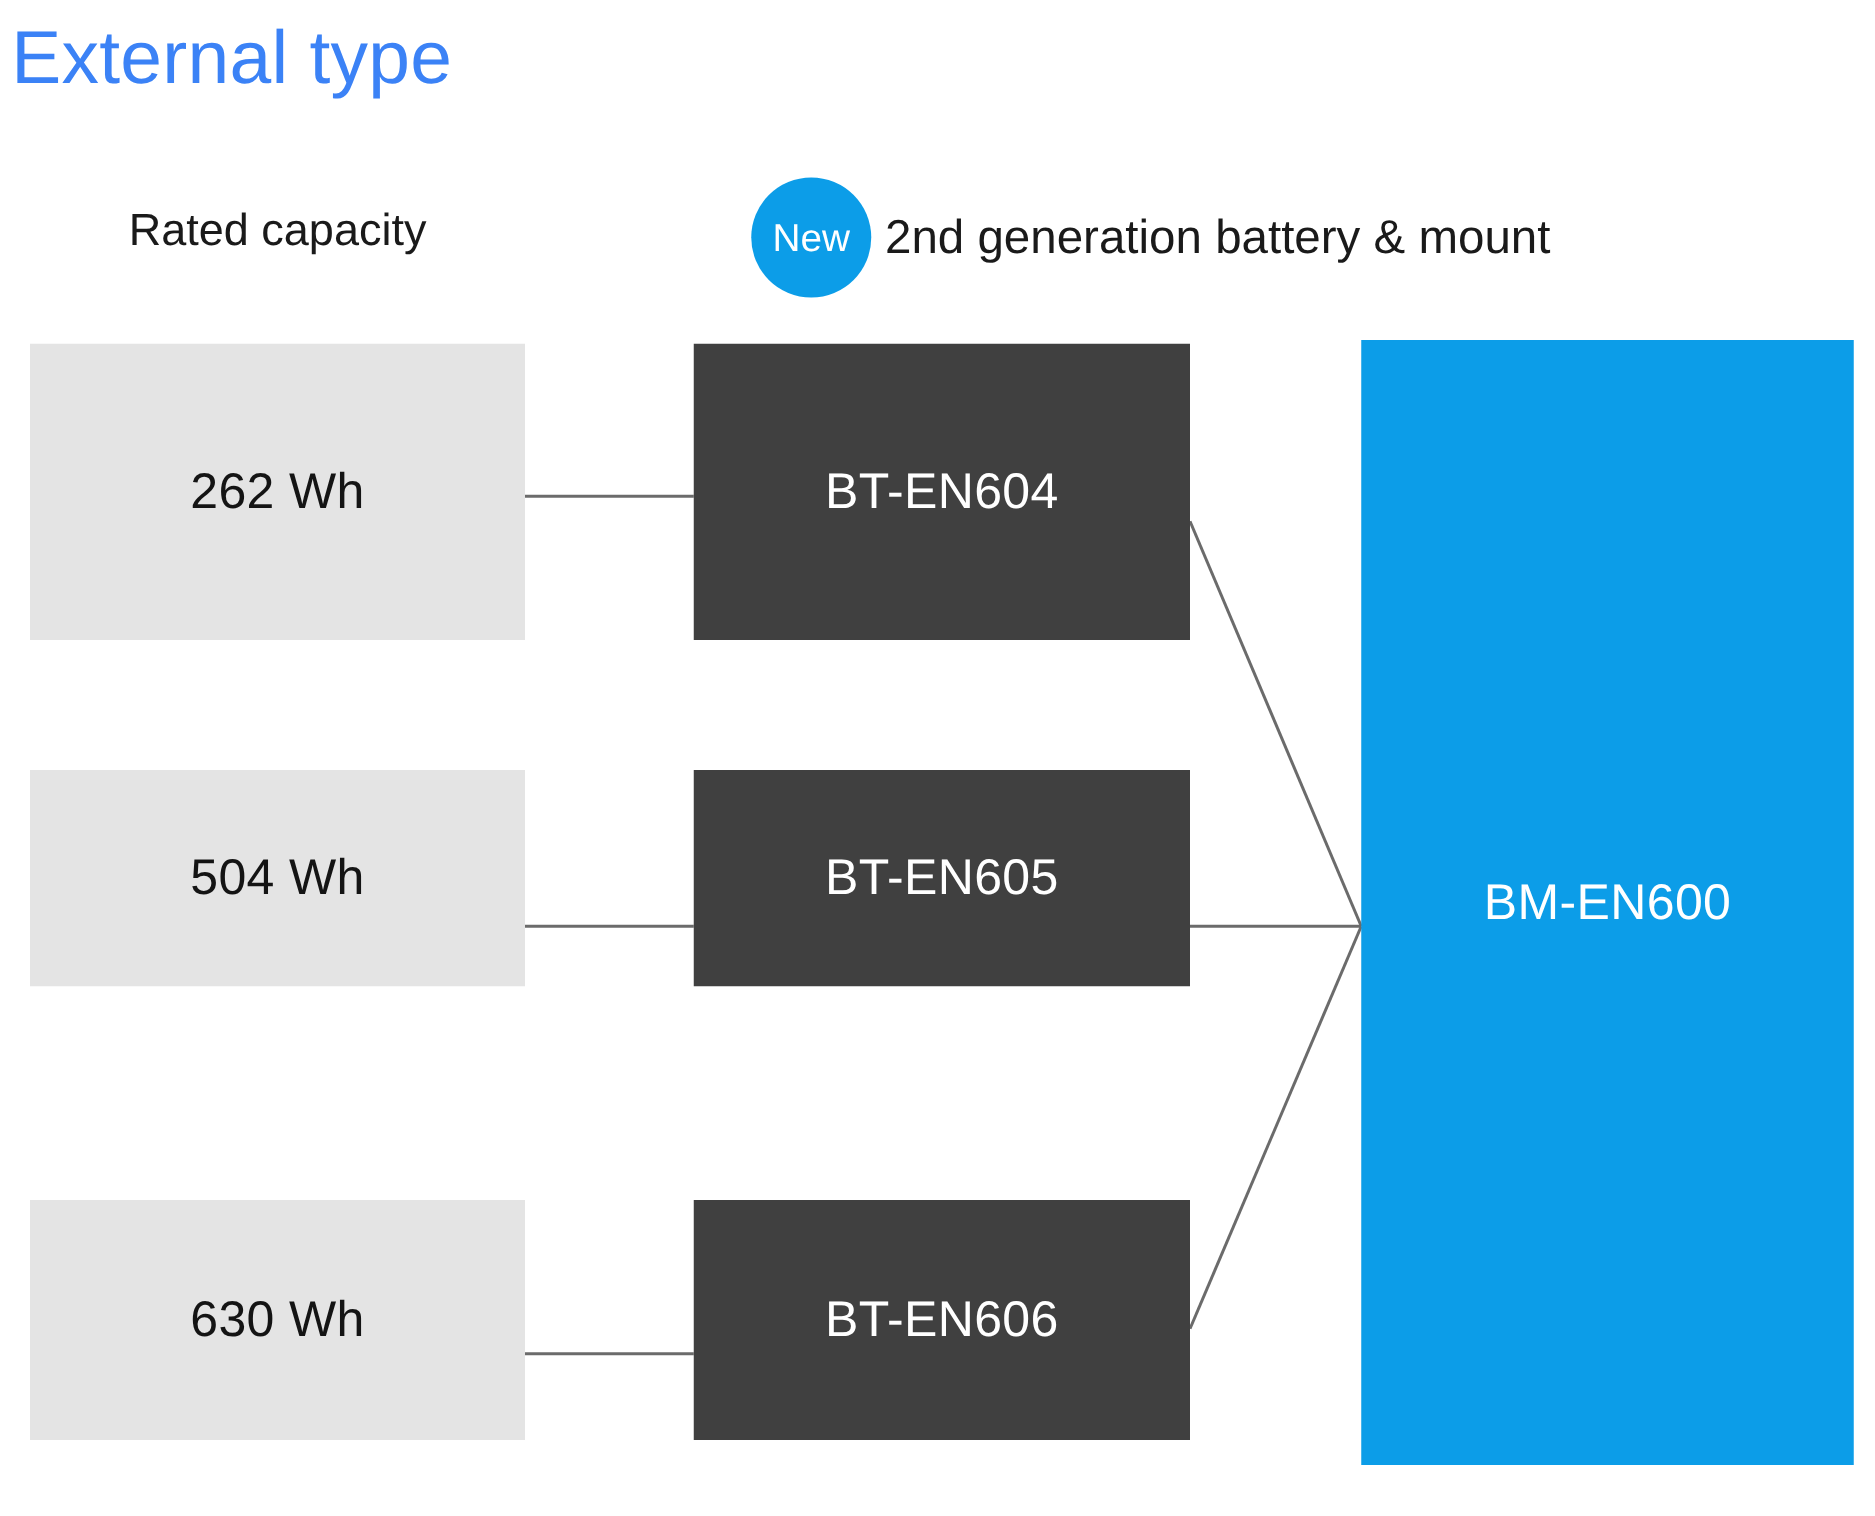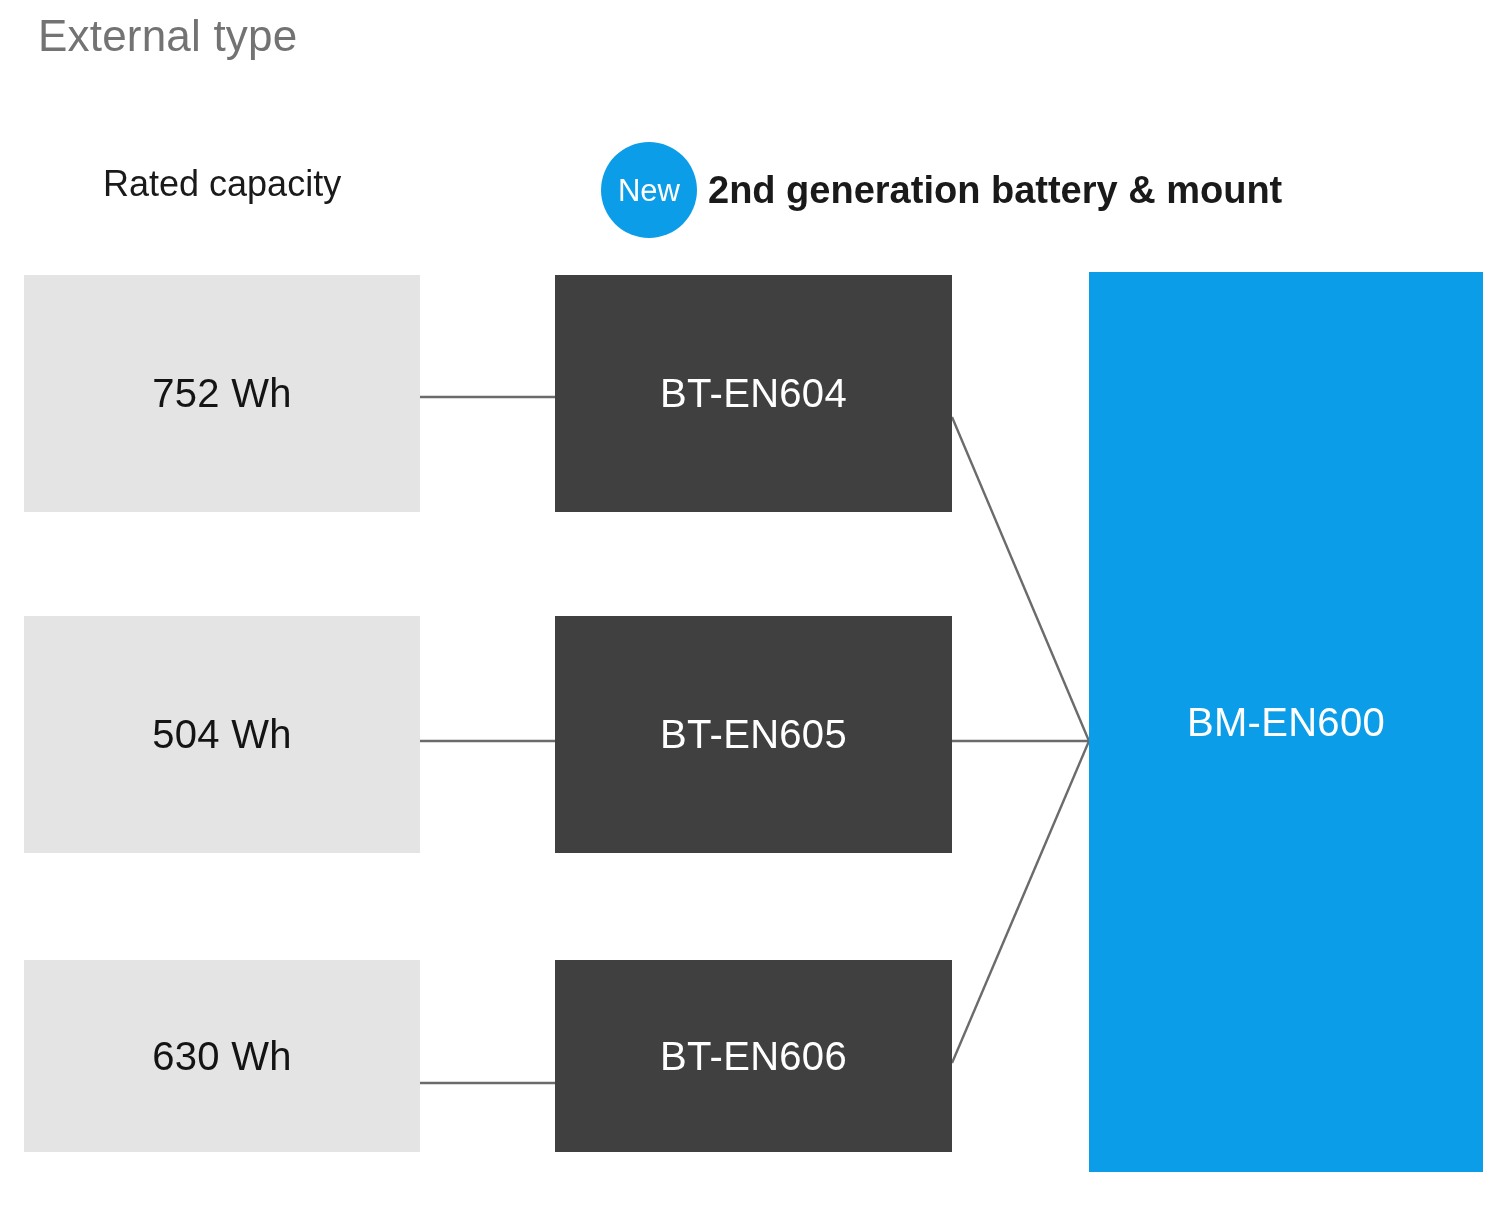--- a/index.html
+++ b/index.html
@@ -18,26 +18,26 @@
   }
 
   #diagram-root {
     position: absolute;
     inset: 0;
   }
 
   
   .page-title {
     position: absolute;
-    left: 38px;
+    left: 9px;
     top: 11px;
-    font-size: 44px;
+    font-size: 60px;
     font-weight: 400;
     letter-spacing: 0.2px;
-    color: #737373;
+    color: #3b82f6;
     white-space: nowrap;
   }
 
   .col-heading {
     position: absolute;
     top: 163px;
     font-size: 36px;
     font-weight: 400;
     color: #1a1a1a;
     white-space: nowrap;
@@ -67,21 +67,21 @@
   .new-badge-label {
     color: #ffffff;
     font-size: 31px;
     font-weight: 400;
     line-height: 1;
     letter-spacing: 0px;
   }
   .gen-header {
     margin-left: 11px;
     font-size: 38px;
-    font-weight: 700;
+    font-weight: 400;
     color: #1a1a1a;
     white-space: nowrap;
   }
 
   
   .node {
     position: absolute;
     display: flex;
     align-items: center;
     justify-content: center;
@@ -112,21 +112,21 @@
     background: #0C9DE8;
     left: 1089px;
     top: 272px;
     width: 394px;
     height: 900px;
   }
   .node.mount .node-label { color: #ffffff; }
 
   
   .row1 { top: 275px;  height: 237px; }
-  .row2 { top: 616px;  height: 237px; }
+  .row2 { top: 616px;  height: 173px; }
   .row3 { top: 960px;  height: 192px; }
 
   .node.capacity.row1 .node-label,
   .node.battery.row1 .node-label { position: relative; top: 0px; }
 
   
   #connectors {
     position: absolute;
     left: 0;
     top: 0;
@@ -158,21 +158,21 @@
       <line x1="420" y1="741" x2="555" y2="741"></line>
       <line x1="420" y1="1083" x2="555" y2="1083"></line>
 
       <line x1="952" y1="417" x2="1089" y2="741"></line>
       <line x1="952" y1="741" x2="1089" y2="741"></line>
       <line x1="952" y1="1063" x2="1089" y2="741"></line>
     </g>
   </svg>
 
   <div class="node capacity row1">
-    <span class="node-label">752 Wh</span>
+    <span class="node-label">262 Wh</span>
   </div>
   <div class="node battery row1">
     <span class="node-label">BT-EN604</span>
   </div>
 
   <div class="node capacity row2">
     <span class="node-label">504 Wh</span>
   </div>
   <div class="node battery row2">
     <span class="node-label">BT-EN605</span>

